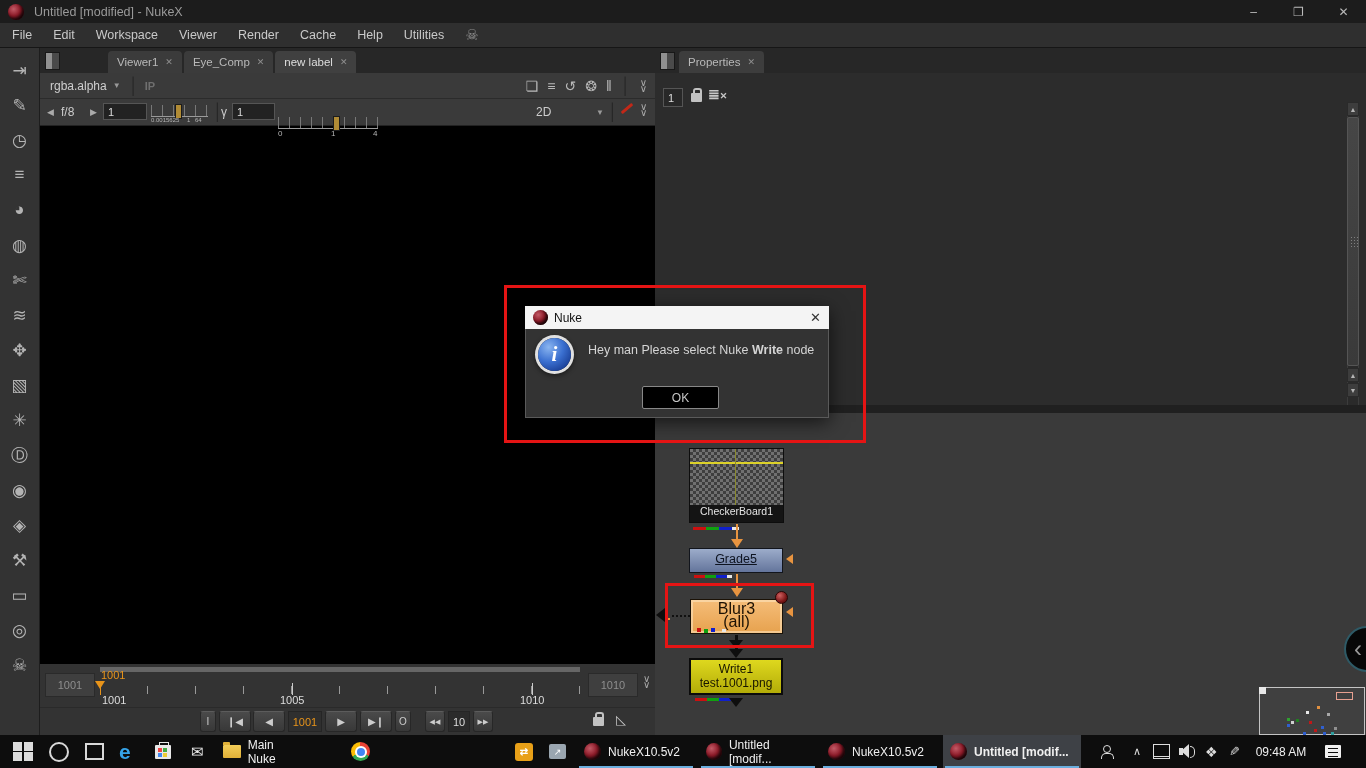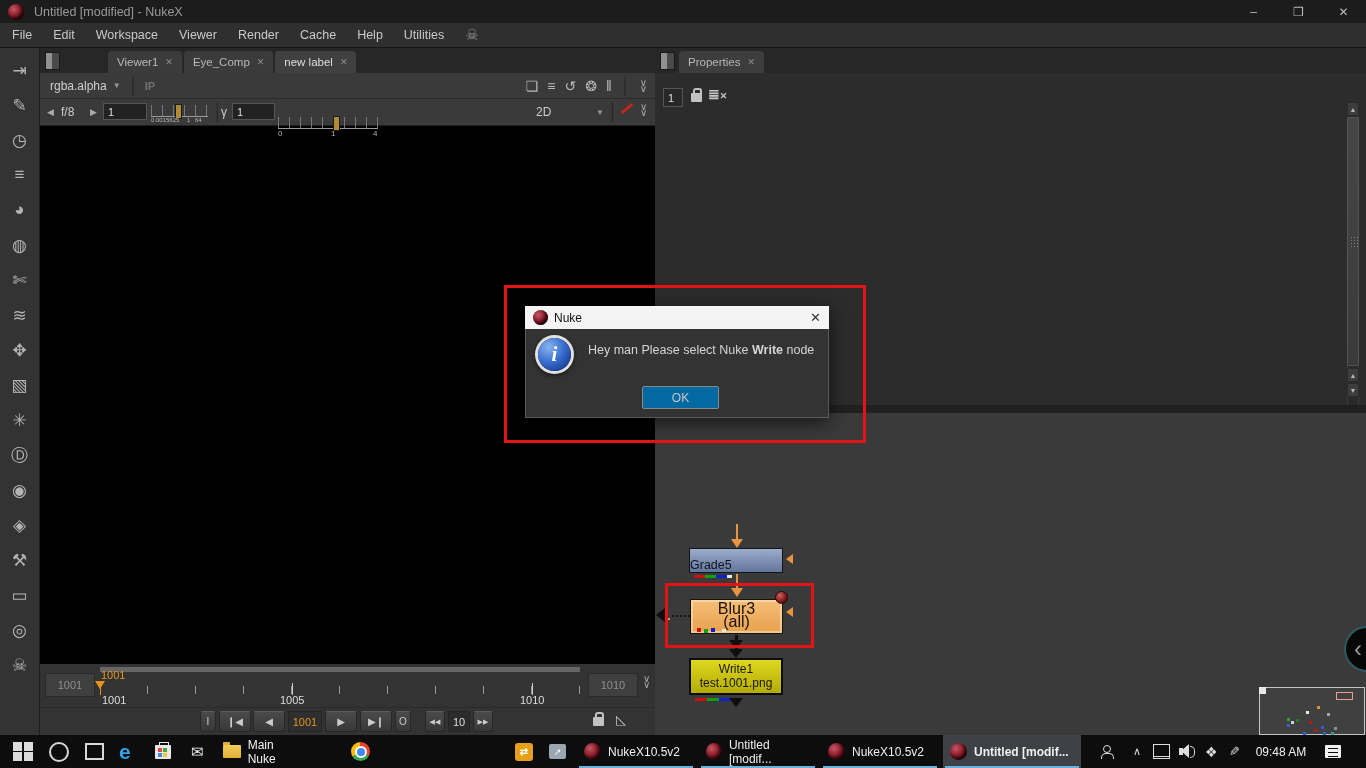--- a/index.html
+++ b/index.html
@@ -222,25 +222,35 @@
     <div class="abs" style="left:692px;top:44px;width:12px;height:249px;background:linear-gradient(#464646,#3a3a3a);border:1px solid #555;border-radius:2px;">
       <div style="position:absolute;left:2px;top:118px;width:8px;height:13px;background:radial-gradient(#808080 28%,transparent 32%);background-size:3px 3px;"></div>
     </div>
     <div class="abs scrbtn" style="left:692px;top:295px;width:12px;height:14px;">▲</div>
     <div class="abs scrbtn" style="left:692px;top:310px;width:12px;height:14px;">▼</div>
   </div>
   <div class="abs" style="left:655px;top:405px;width:711px;height:8px;background:#202020;"></div>
 
   <div class="abs" style="left:655px;top:413px;width:711px;height:322px;background:#3a3a3a;overflow:hidden;">
 
+    <div class="abs" style="left:34px;top:35px;width:95px;height:75px;background:#141414;border:1px solid #0d0d0d;">
+      <div class="abs checker" style="left:0;top:0;width:93px;height:56px;">
+        <div class="abs" style="left:0;top:13px;width:93px;height:2px;background:#ddd229;"></div>
+        <div class="abs" style="left:45px;top:0;width:1px;height:56px;background:#8a8a2e;"></div>
+      </div>
+      <div class="abs" style="left:0;top:56px;width:93px;height:13px;color:#e4e4e4;font-size:10.5px;text-align:center;">CheckerBoard1</div>
+      <div class="abs" style="left:3px;top:70px;">
+        <span class="chip" style="width:13px;background:#cc1010;"></span><span class="chip" style="width:13px;background:#10a010;"></span><span class="chip" style="width:13px;background:#1020cc;"></span><span class="chip" style="width:7px;background:#e8e8e8;"></span>
+      </div>
+    </div>
     <div class="abs" style="left:81px;top:111px;width:2px;height:16px;background:#e89440;"></div>
     <div class="abs tdo" style="left:76px;top:126px;"></div>
 
     <div class="abs" style="left:34px;top:135px;width:94px;height:25px;background:linear-gradient(#9cacca,#64759c);border:1px solid #12151c;">
-      <div style="margin-top:9px;color:#0d1320;font-size:12.5px;">Grade5</div>
+      <div style="text-align:center;margin-top:3px;color:#0d1320;font-size:12.5px;text-decoration:underline;">Grade5</div>
       <div class="abs" style="left:4px;top:18px;">
         <span class="chip" style="width:11px;background:#cc1010;"></span><span class="chip" style="width:11px;background:#10a010;"></span><span class="chip" style="width:11px;background:#1020cc;"></span><span class="chip" style="width:5px;background:#e8e8e8;"></span>
       </div>
     </div>
     <div class="abs tlo" style="left:131px;top:141px;"></div>
     <div class="abs" style="left:81px;top:161px;width:2px;height:15px;background:#e89440;"></div>
     <div class="abs tdo" style="left:76px;top:175px;"></div>
 
     <div class="abs" style="left:35px;top:186px;width:93px;height:35px;background:linear-gradient(#f5bd79,#e7a24e);border:1px solid #1b1206;box-shadow:inset 0 0 0 2px rgba(253,231,196,.55);">
       <div style="text-align:center;margin-top:2px;color:#1d1204;font-size:16px;line-height:13px;">
@@ -302,21 +312,21 @@
     <div class="dlg-title">
       <div class="nukeball" style="width:15px;height:15px;"></div>
       <span style="color:#111;font-size:12px;">Nuke</span>
       <span style="margin-left:auto;color:#333;font-size:13px;">✕</span>
     </div>
     <div class="dlg-body">
       <div class="info-icon">i</div>
       <div style="position:absolute;left:62px;top:14px;right:8px;color:#d4d4d4;font-size:12.5px;">
         <span>Hey man Please select Nuke </span><b>Write</b><span> node</span>
       </div>
-      <div style="position:absolute;left:116px;top:57px;width:75px;height:21px;background:#0369a1;border:1px solid #888;border-radius:2px;display:flex;align-items:center;justify-content:center;color:#c6c6c6;">OK</div>
+      <div style="position:absolute;left:116px;top:57px;width:75px;height:21px;background:#000000;border:1px solid #888;border-radius:2px;display:flex;align-items:center;justify-content:center;color:#c6c6c6;">OK</div>
     </div>
   </div>
 
   <div class="abs redrect" style="left:504px;top:285px;width:362px;height:158px;"></div>
   <div class="abs redrect" style="left:665px;top:583px;width:149px;height:65px;"></div>
 
   <div class="abs taskbar">
     <div class="tbbtn" style="left:6px;">
         <div class="startgrid">
           <div></div>

